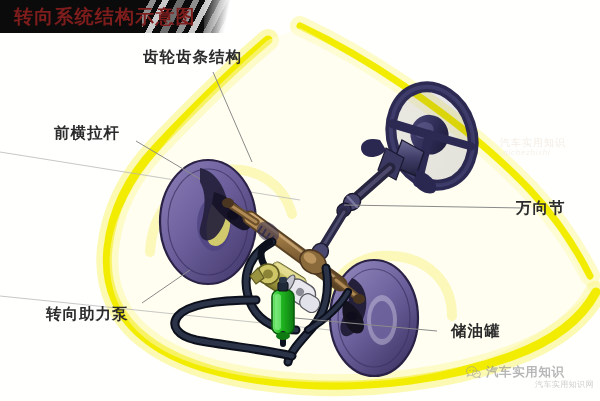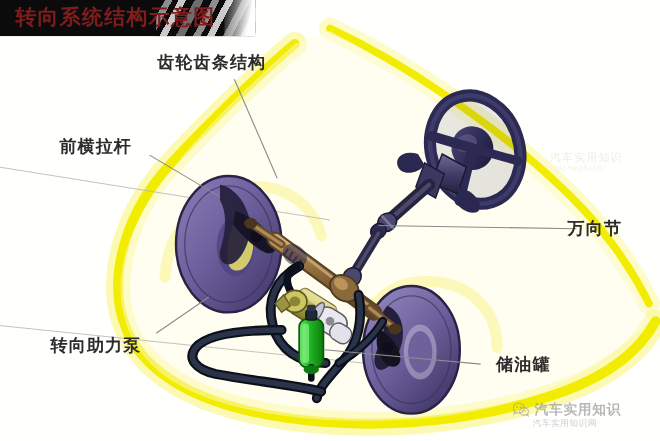--- a/index.html
+++ b/index.html
@@ -45,21 +45,21 @@
   .lbl-pump{left:46px;top:305px;}
   .lbl-tank{left:419px;top:322px;margin-left:32px;}
 
   
   .wm-wechat{
     position:absolute;left:466px;top:364px;z-index:35;
     display:flex;align-items:center;gap:5px;opacity:.62;
   }
   .wm-wechat-txt{font-size:12.5px;color:#8c8c8c;font-weight:700;letter-spacing:.6px;}
   .wm-sub{
-    position:absolute;left:484px;top:379px;font-size:8px;color:#cfcfcf;
+    position:absolute;left:535px;top:379px;font-size:8px;color:#cfcfcf;
     letter-spacing:.4px;z-index:34;white-space:nowrap;
   }
   .wm-faint{
     position:absolute;left:500px;top:136px;font-size:10px;color:#f3ece4;
     letter-spacing:1px;z-index:12;white-space:nowrap;
   }
   .wm-faint2{
     position:absolute;left:503px;top:148px;font-size:7.5px;color:#f6f1ea;
     letter-spacing:.5px;z-index:12;white-space:nowrap;font-style:italic;
   }

